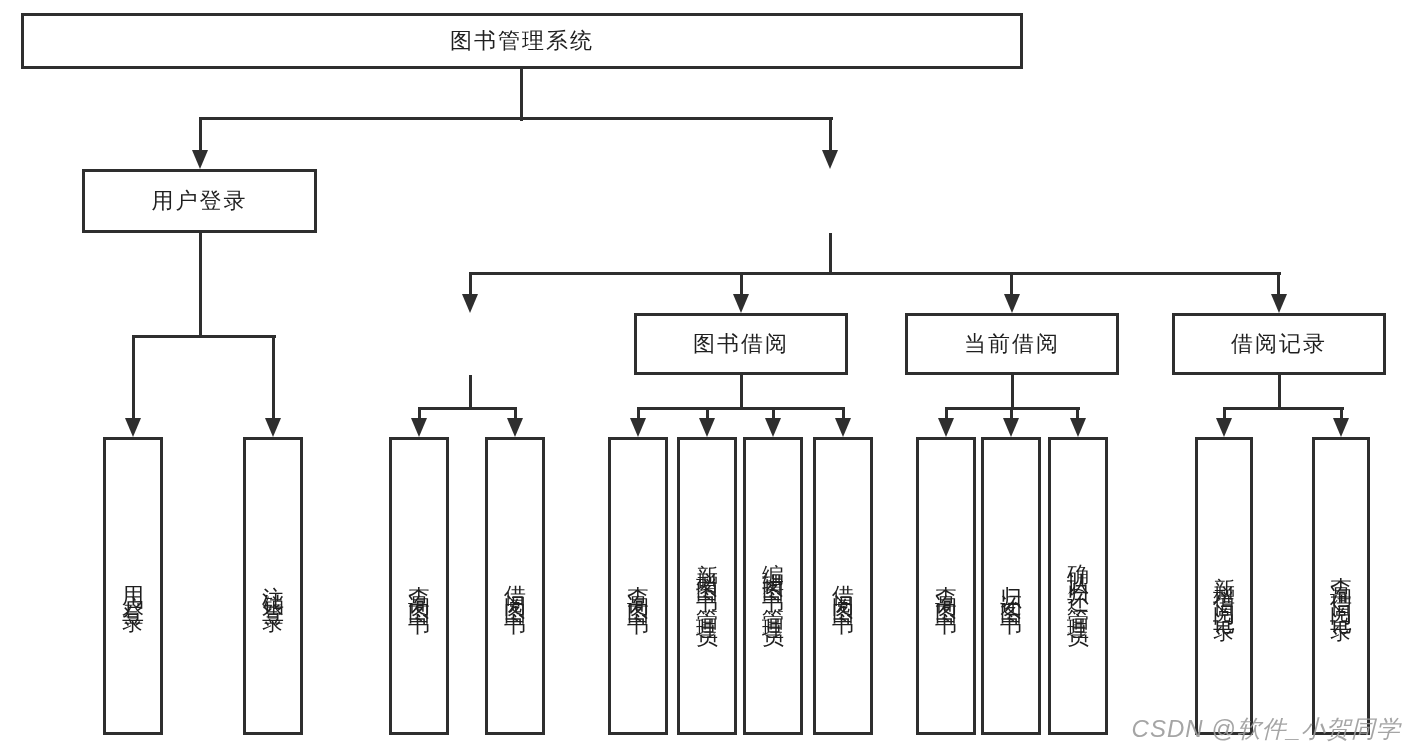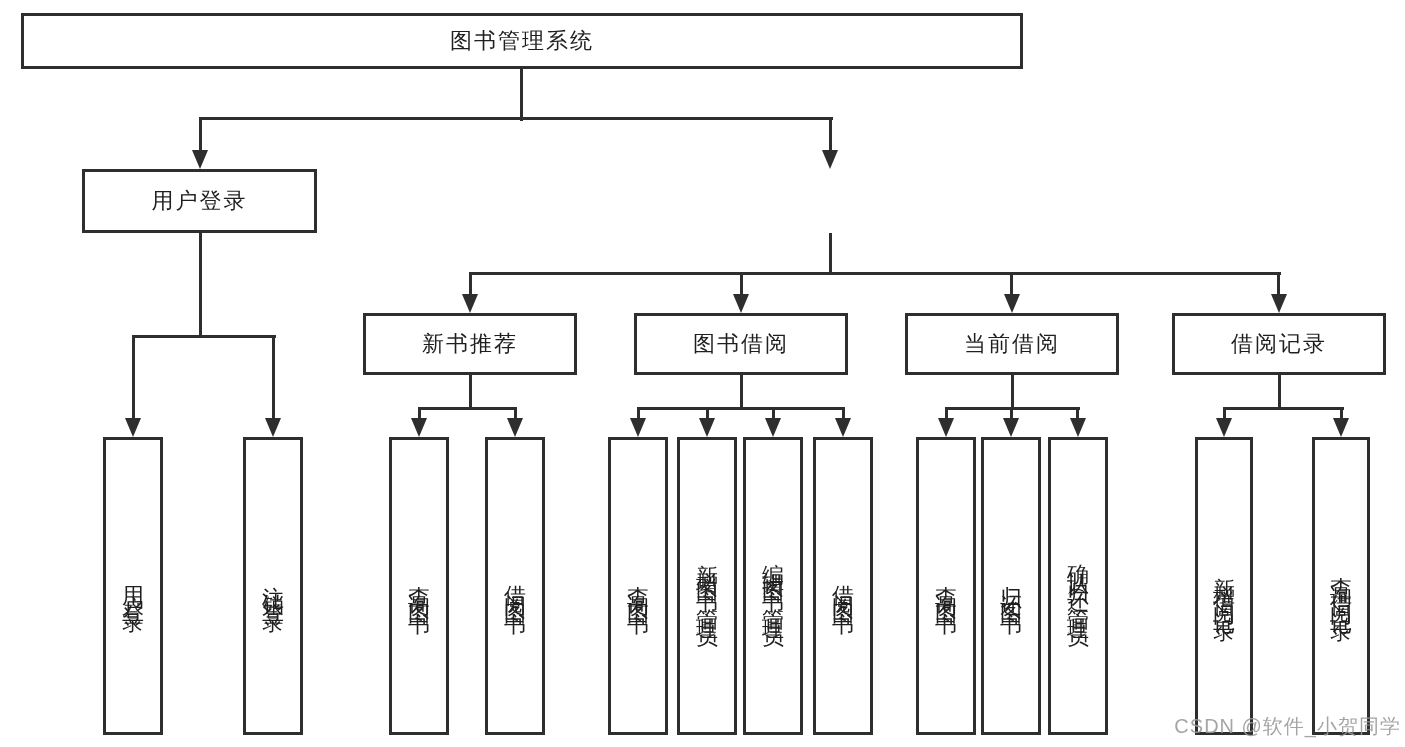--- a/index.html
+++ b/index.html
@@ -22,34 +22,33 @@
     writing-mode:vertical-rl;text-orientation:mixed;
     font-size:22px;letter-spacing:9px;line-height:1;white-space:nowrap;
   }
   .line{position:absolute;background:#2e2e2e;}
   .arrow{
     position:absolute;width:0;height:0;
     border-left:8px solid transparent;border-right:8px solid transparent;
     border-top:19px solid #2e2e2e;
   }
   .watermark{
-    position:absolute;right:4px;top:713px;font-size:20px;letter-spacing:1px;
-    color:rgba(155,155,155,0.9);white-space:nowrap;z-index:5;
+    position:absolute;right:4px;top:713px;font-size:24px;letter-spacing:1px;
+    color:rgba(155,155,155,0.9);white-space:nowrap;z-index:5;font-style:italic;
   }
 </style>
 </head>
 <body>
 
 <div class="canvas">
 
   <div class="hbox" style="left:21px;top:13px;width:1002px;height:56px;">图书管理系统</div>
 
   <div class="hbox" style="left:82px;top:169px;width:235px;height:64px;">用户登录</div>
 
-  <div class="hbox" style="left:363px;top:313px;width:214px;height:62px;">新书推荐</div>
   <div class="hbox" style="left:634px;top:313px;width:214px;height:62px;">图书借阅</div>
   <div class="hbox" style="left:905px;top:313px;width:214px;height:62px;">当前借阅</div>
   <div class="hbox" style="left:1172px;top:313px;width:214px;height:62px;">借阅记录</div>
 
   <div class="vbox" style="left:103px;">
     <span class="vtext">用户登录</span>
   </div>
   <div class="vbox" style="left:243px;">
     <span class="vtext">注销登录</span>
   </div>

